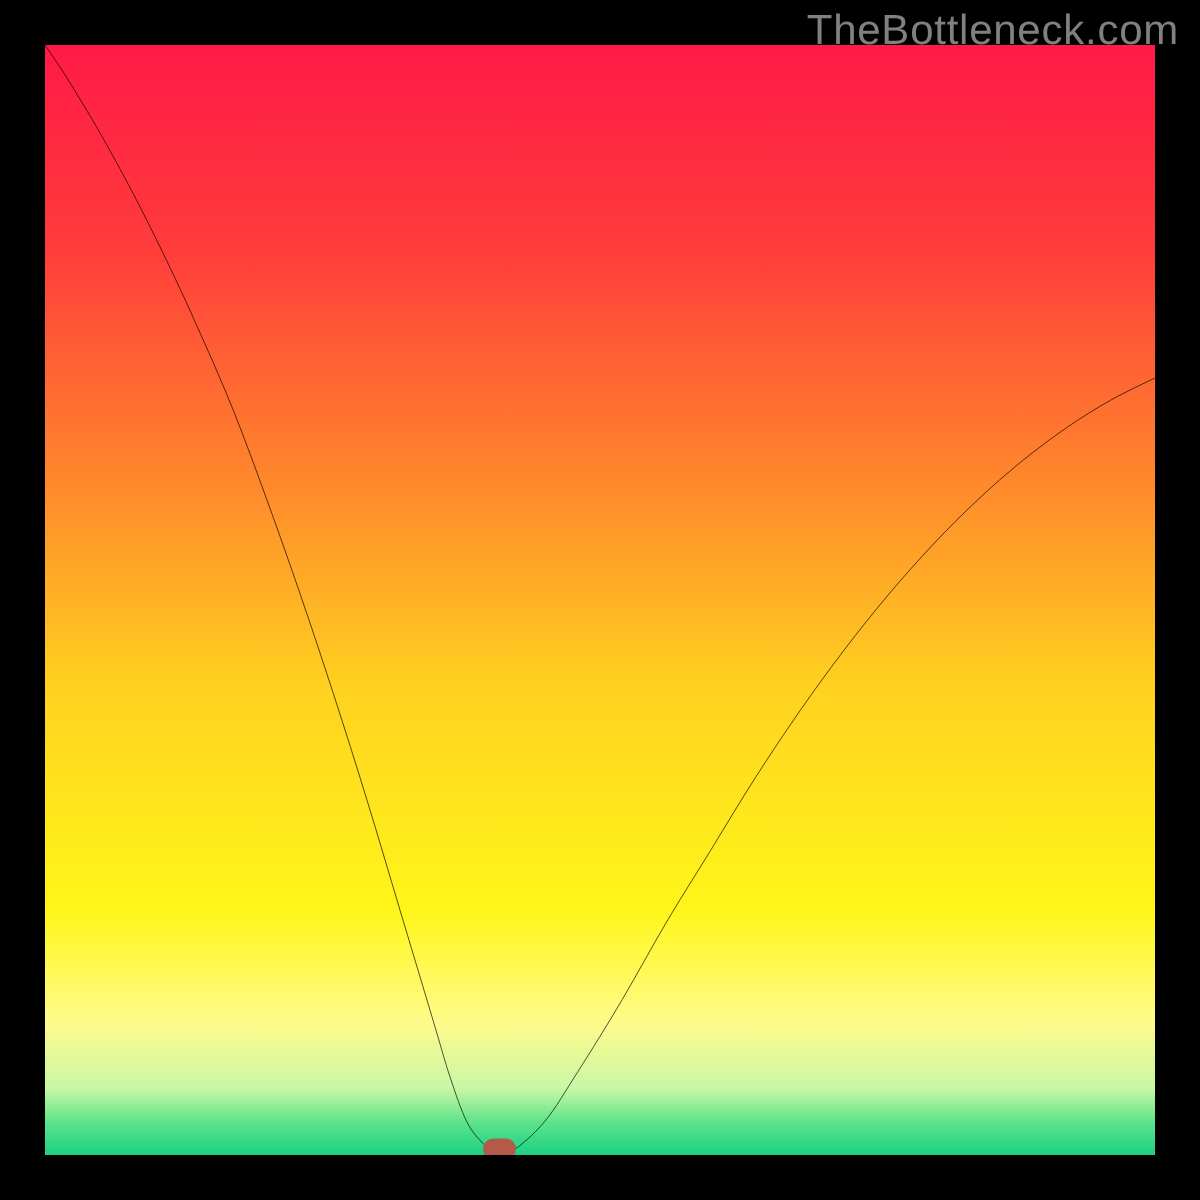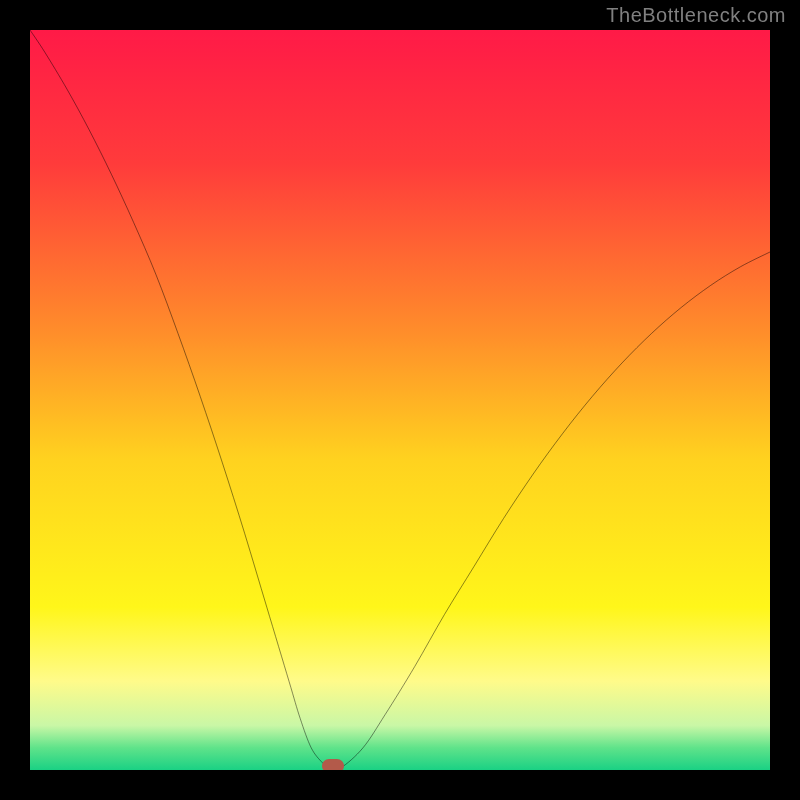--- a/index.html
+++ b/index.html
@@ -15,21 +15,21 @@
     position: relative;
     width: 800px;
     height: 800px;
     background: #000;
   }
   .watermark {
     position: absolute;
     top: 4px;
     right: 14px;
     color: #808080;
-    font-size: 20px;
+    font-size: 28px;
     font-weight: 500;
     letter-spacing: 0.5px;
     z-index: 10;
   }
   .plot-area {
     position: absolute;
     left: 30px;
     top: 30px;
     width: 740px;
     height: 740px;

